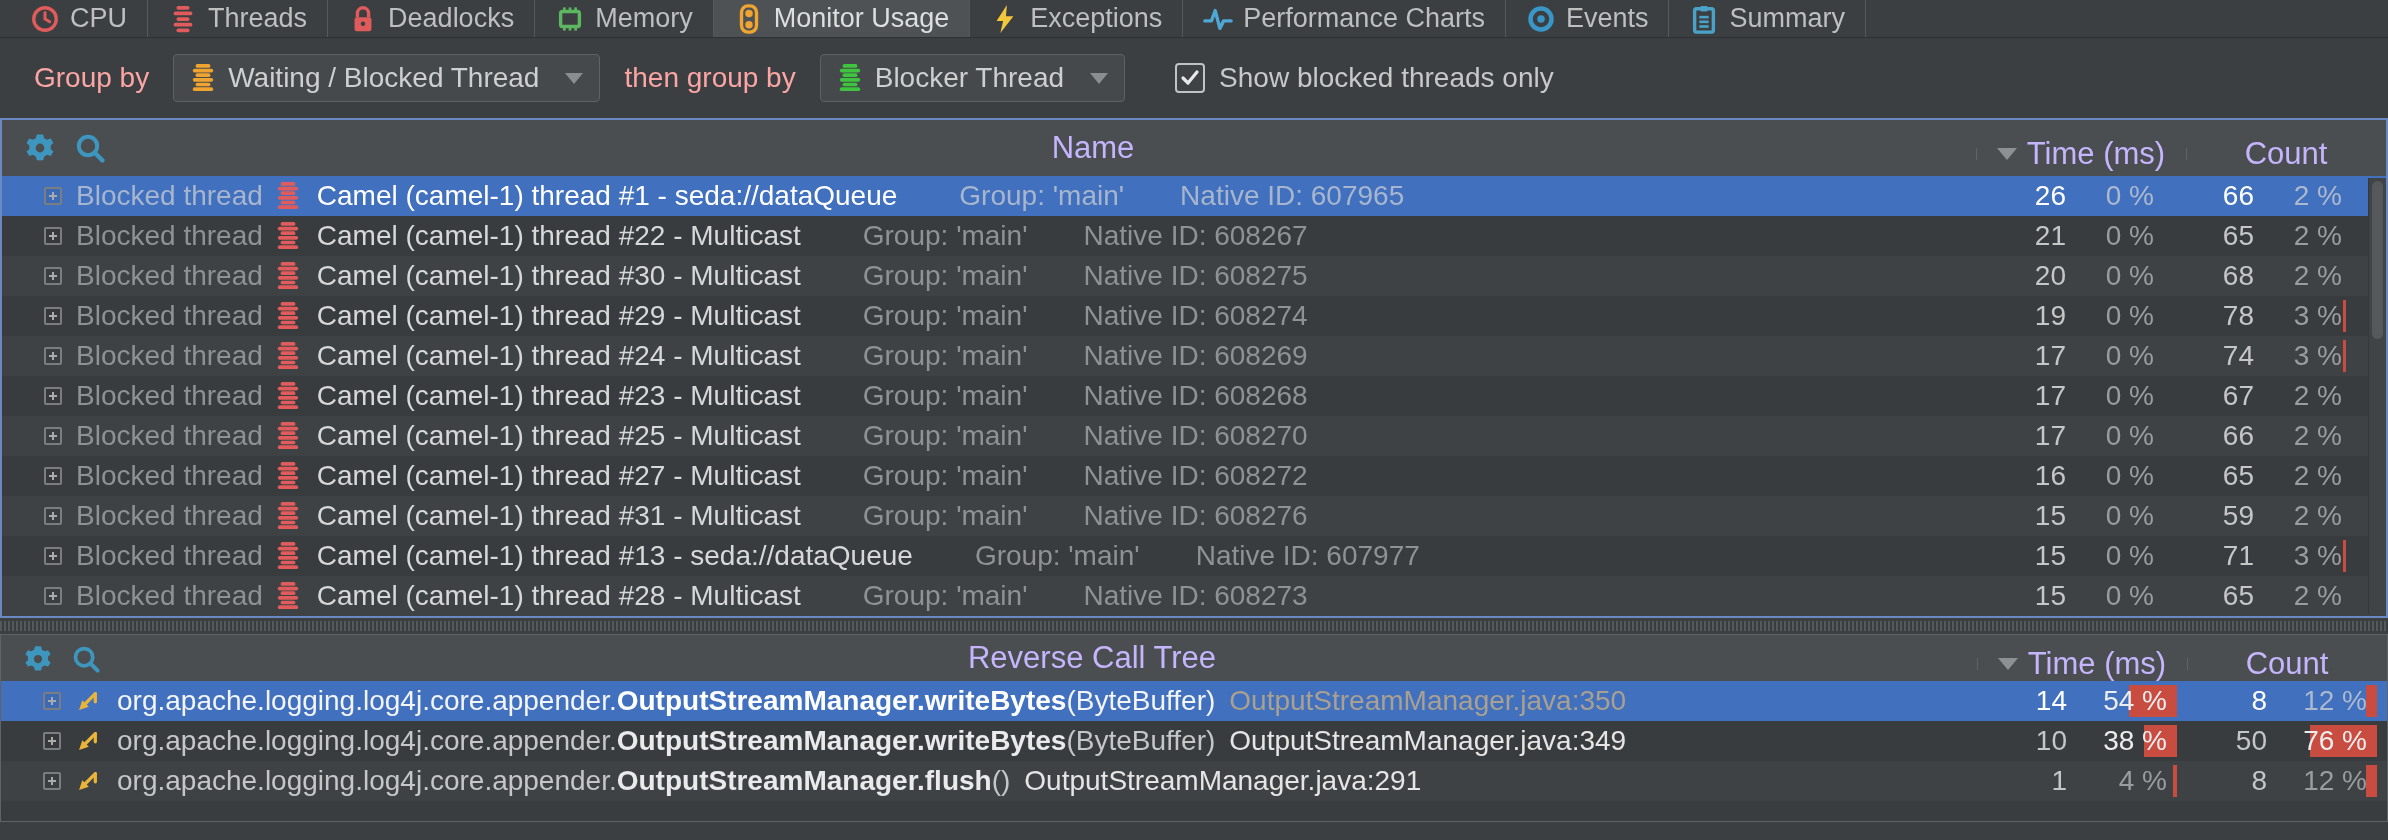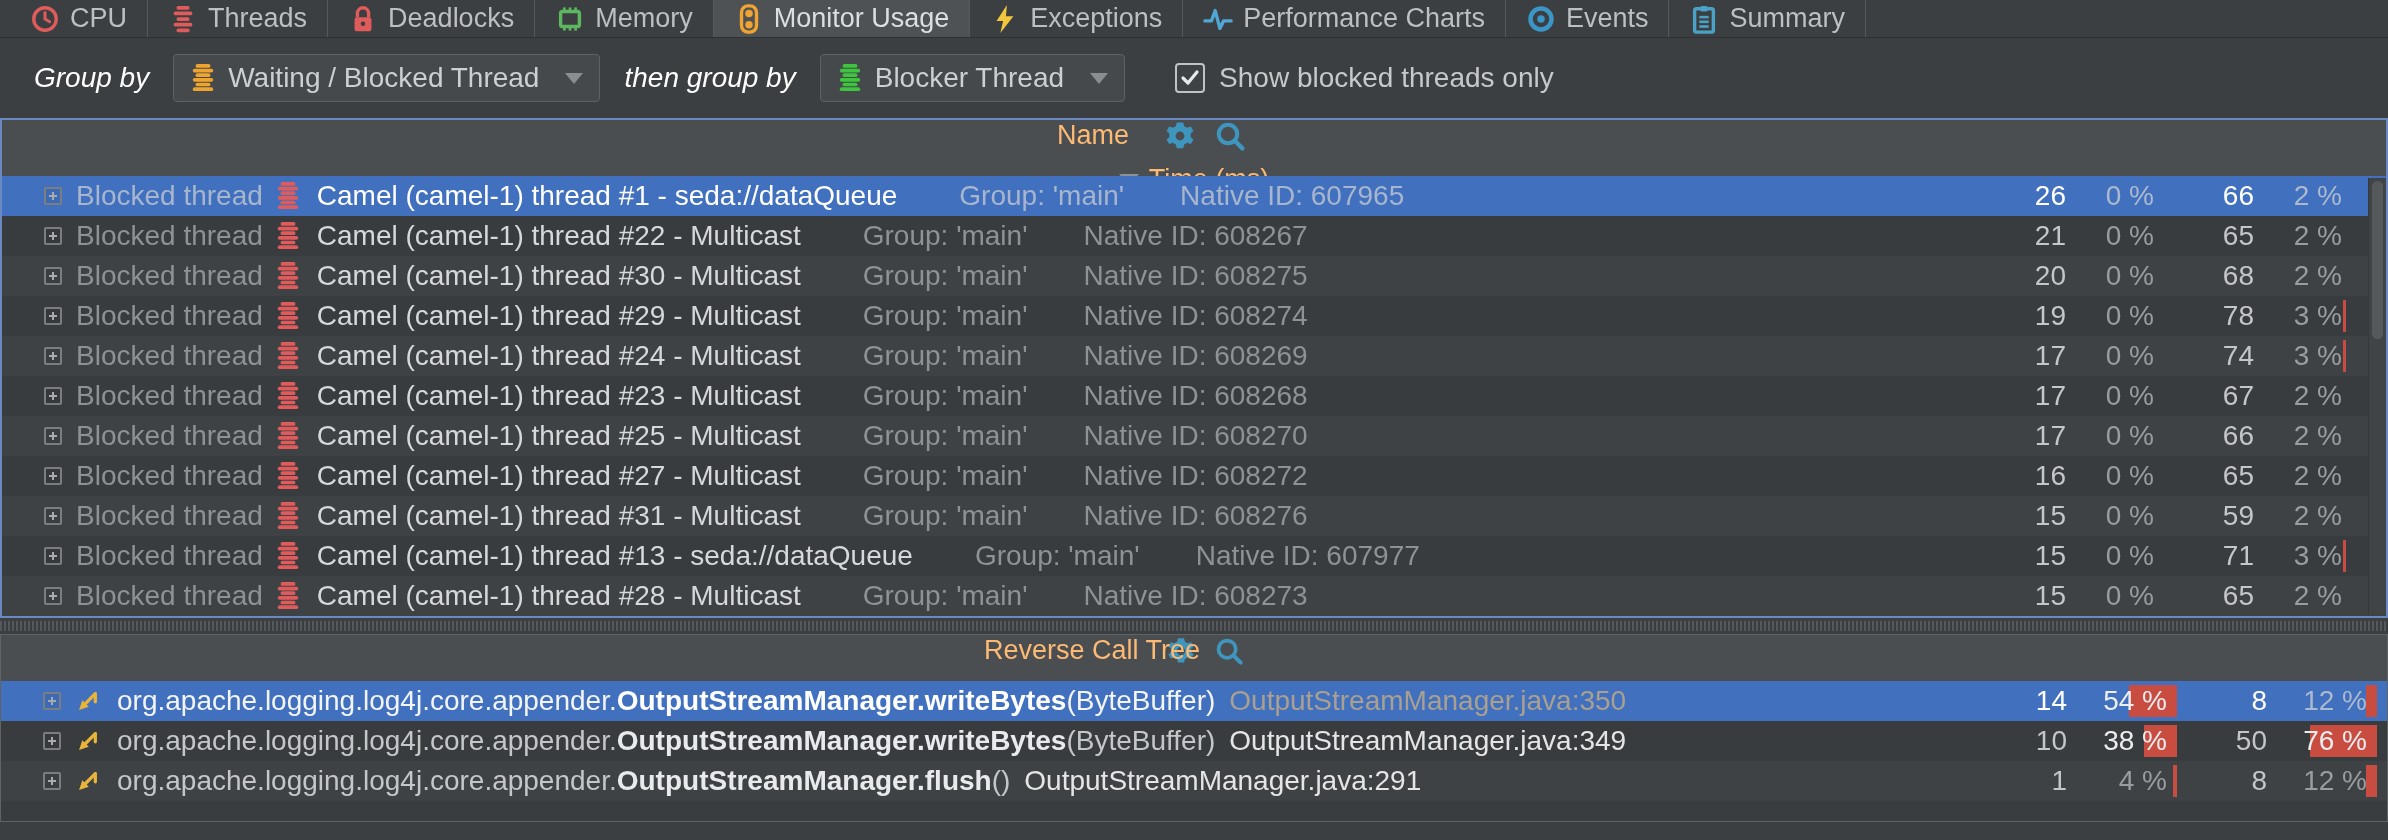--- a/index.html
+++ b/index.html
@@ -9,34 +9,34 @@
 
   
   .tabbar { height:38px; display:flex; align-items:stretch; background:#3C3F41; border-bottom:1px solid #2E3133; padding-left:10px; flex:none; }
   .tab { display:flex; align-items:center; gap:10px; padding:8px 20px; font-size:27px; color:#BDBFC1; border-right:1px solid #55595B; cursor:default; white-space:nowrap; }
   .tab.selected { background:#4E5254; color:#DCDEE0; }
   .tab .tab-icon { display:flex; align-items:center; }
   .tab .tab-icon svg { width:30px; height:30px; }
 
   
   .toolbar { height:80px; display:flex; align-items:center; background:#3C3F41; padding-left:34px; flex:none; font-size:28px; }
-  .tb-label { color:#ffffff;font-style:italic; }
+  .tb-label { color:#fca5a5; }
   .dropdown { display:flex; align-items:center; height:48px; background:#45494B; border:1px solid #5E6264; border-radius:4px; margin:0 24px; padding:0 16px; gap:12px; color:#CDCFD1; }
   .dd-arrow { width:0; height:0; border-left:9px solid transparent; border-right:9px solid transparent; border-top:11px solid #8A8E90; margin-left:14px; }
   .checkbox-wrap { display:flex; align-items:center; gap:14px; margin-left:26px; color:#C6C8CA; }
   .checkbox { width:30px; height:30px; border:2px solid #C0C3C5; border-radius:4px; background:#3F4244; display:flex; align-items:center; justify-content:center; }
 
   
   .panel { position:relative; background:#3A3D3F; overflow:hidden; }
   .top-panel { height:500px; border:2px solid #6A89C2; flex:none; }
   .bottom-panel { height:188px; border:1px solid #5F6365; flex:none; }
   .splitter { height:16px; flex:none; background:#3C3F41; display:flex; align-items:center; }
   .splitter .grip { height:10px; width:100%; background:repeating-linear-gradient(90deg,#56595B 0 2px,#3A3D3F 2px 4px); }
 
-  .thead { display:flex; align-items:center; background:#4A4E50; position:relative; font-size:27px; color:#fdba74;flex-direction:column; }
+  .thead { display:flex; align-items:center; background:#4A4E50; position:relative; font-size:31px; color:#c4b5fd; }
   .top-panel .thead { height:56px; }
   .bottom-panel .thead { height:46px; }
   .thead .hicons { display:flex; align-items:center; gap:18px; padding-left:22px; }
   .thead .hicons svg { width:32px; height:32px; }
   .th-title { position:absolute; left:0; width:2182px; text-align:center; pointer-events:none; }
   .th-name-spacer { flex:1; }
   .th-num { width:210px; display:flex; align-items:center; justify-content:center; position:relative; gap:10px;margin-top:12px; }
   .th-num.count { width:200px; }
   .th-num::before { content:""; position:absolute; left:0; top:12px; bottom:12px; width:1px; background:#5F6365; }
   .sort-arrow { width:0; height:0; border-left:10px solid transparent; border-right:10px solid transparent; border-top:12px solid #8E9194; }

